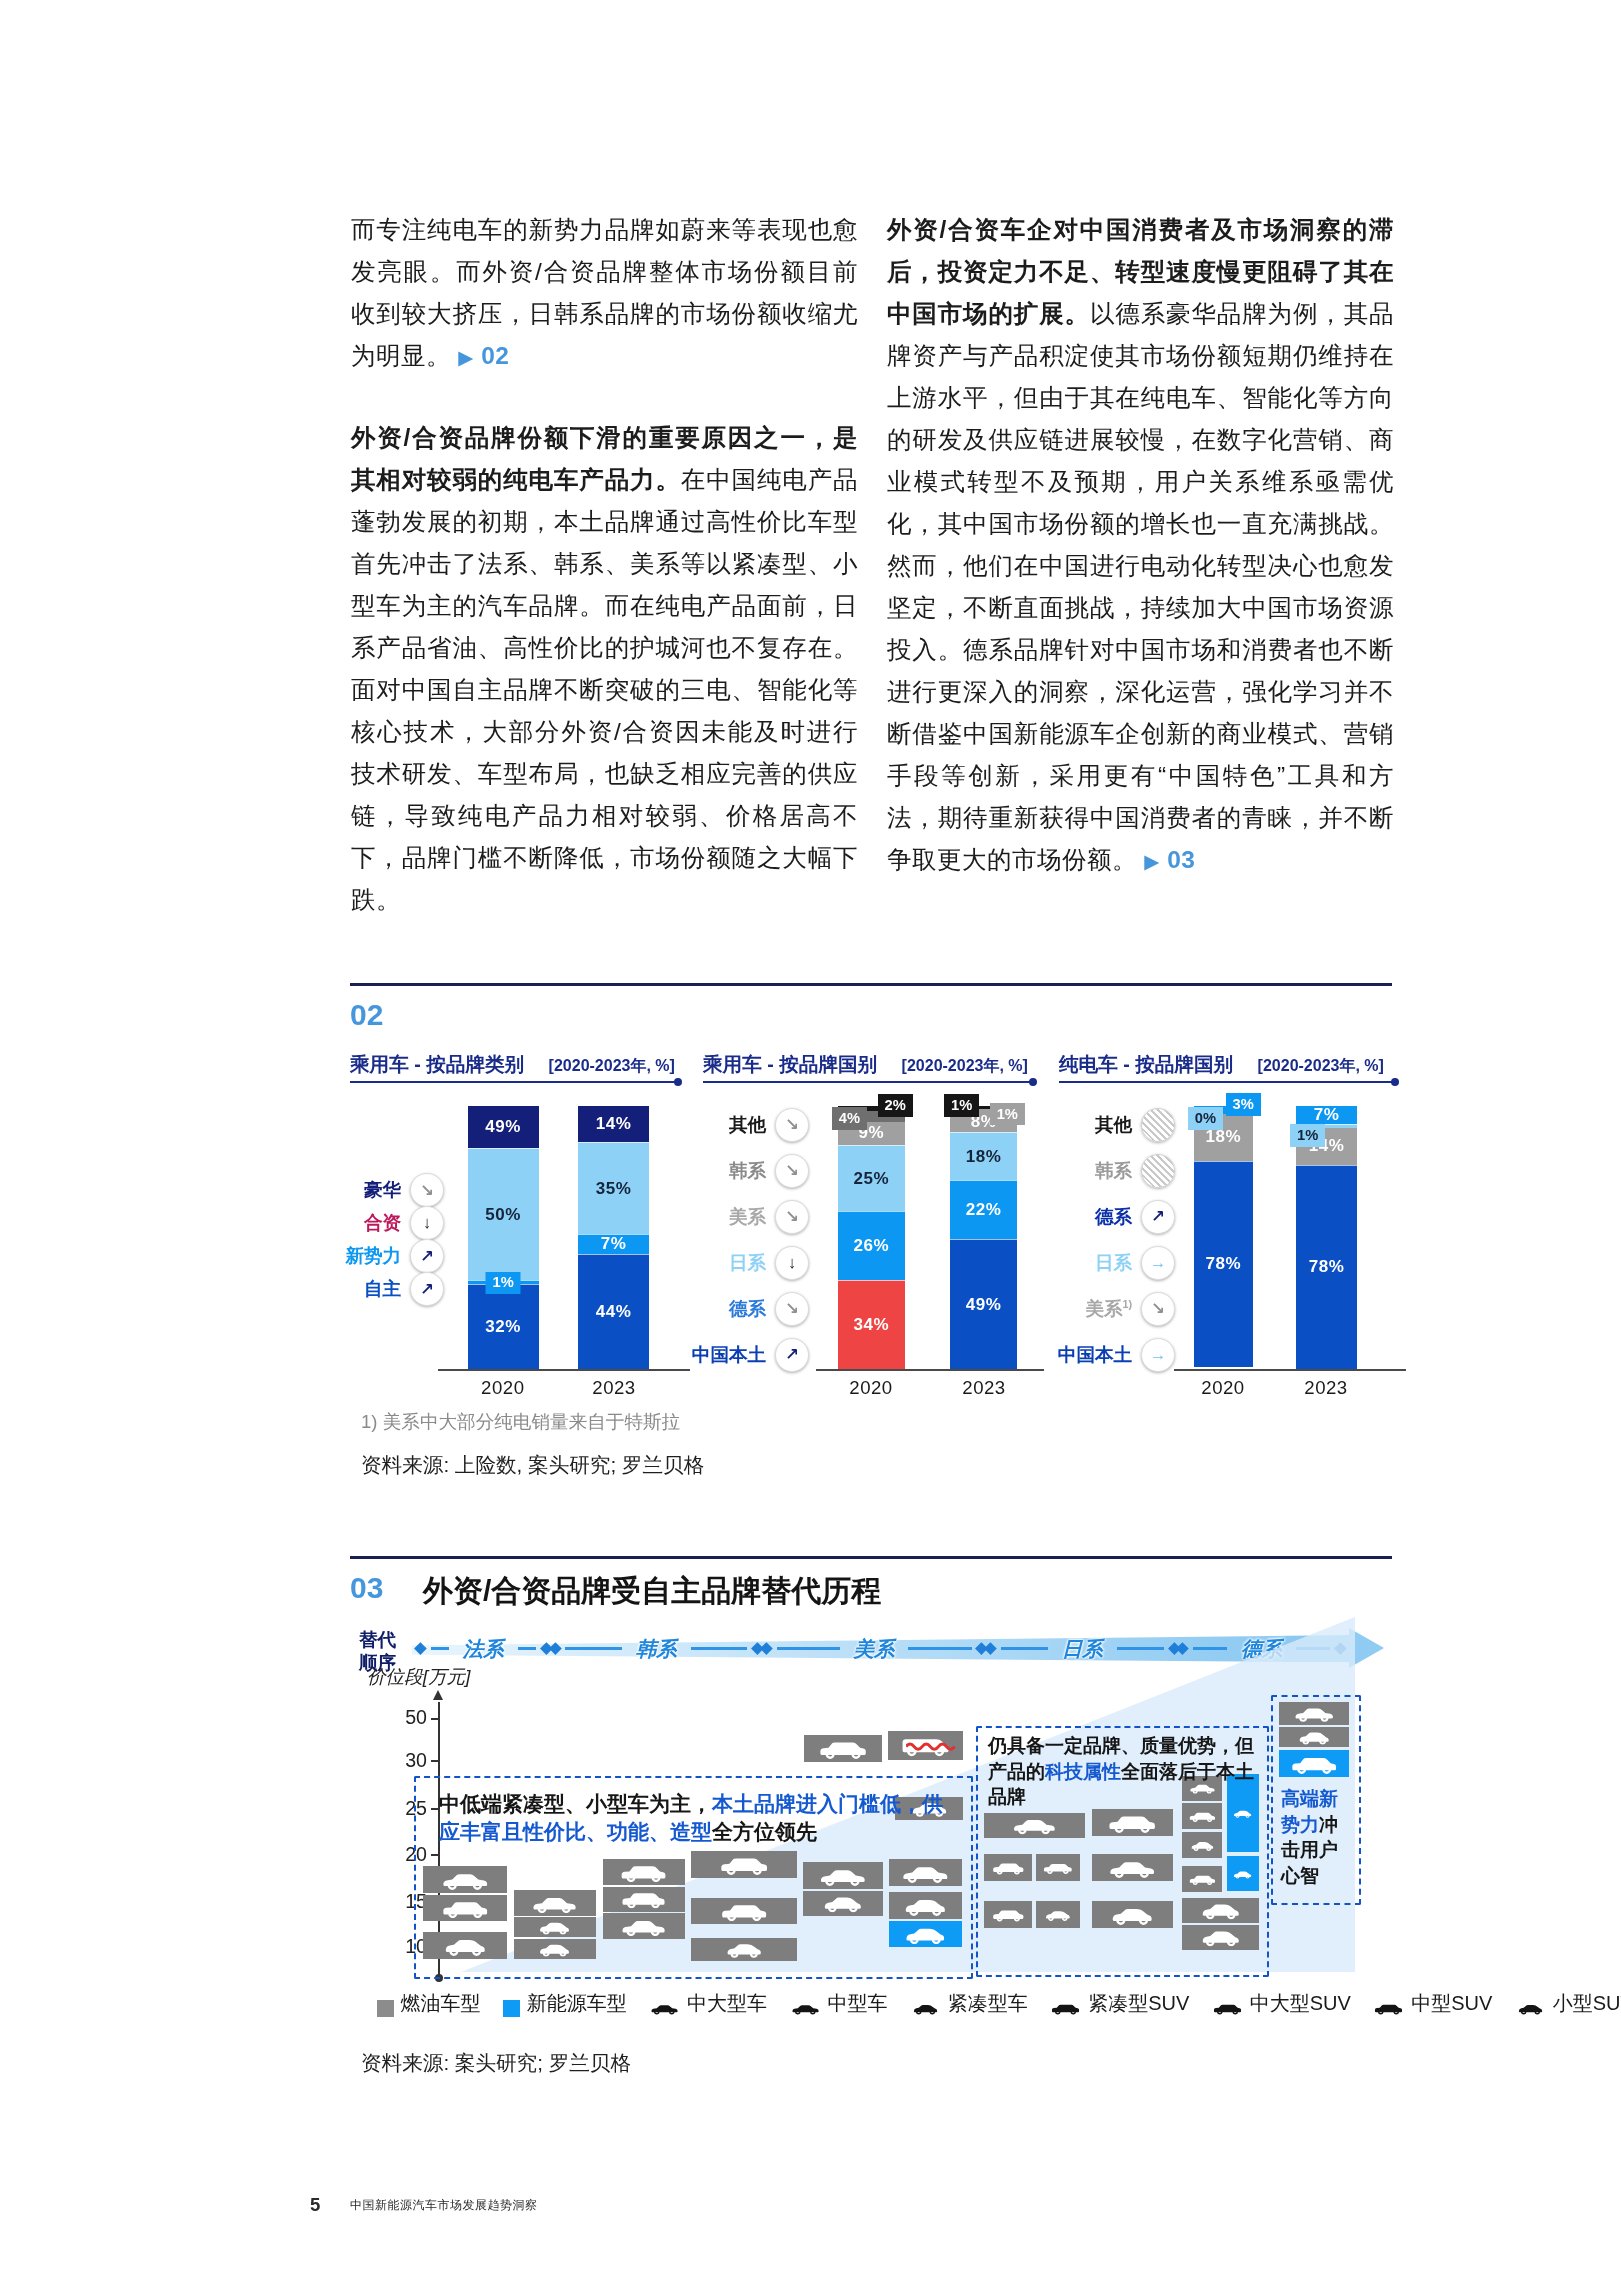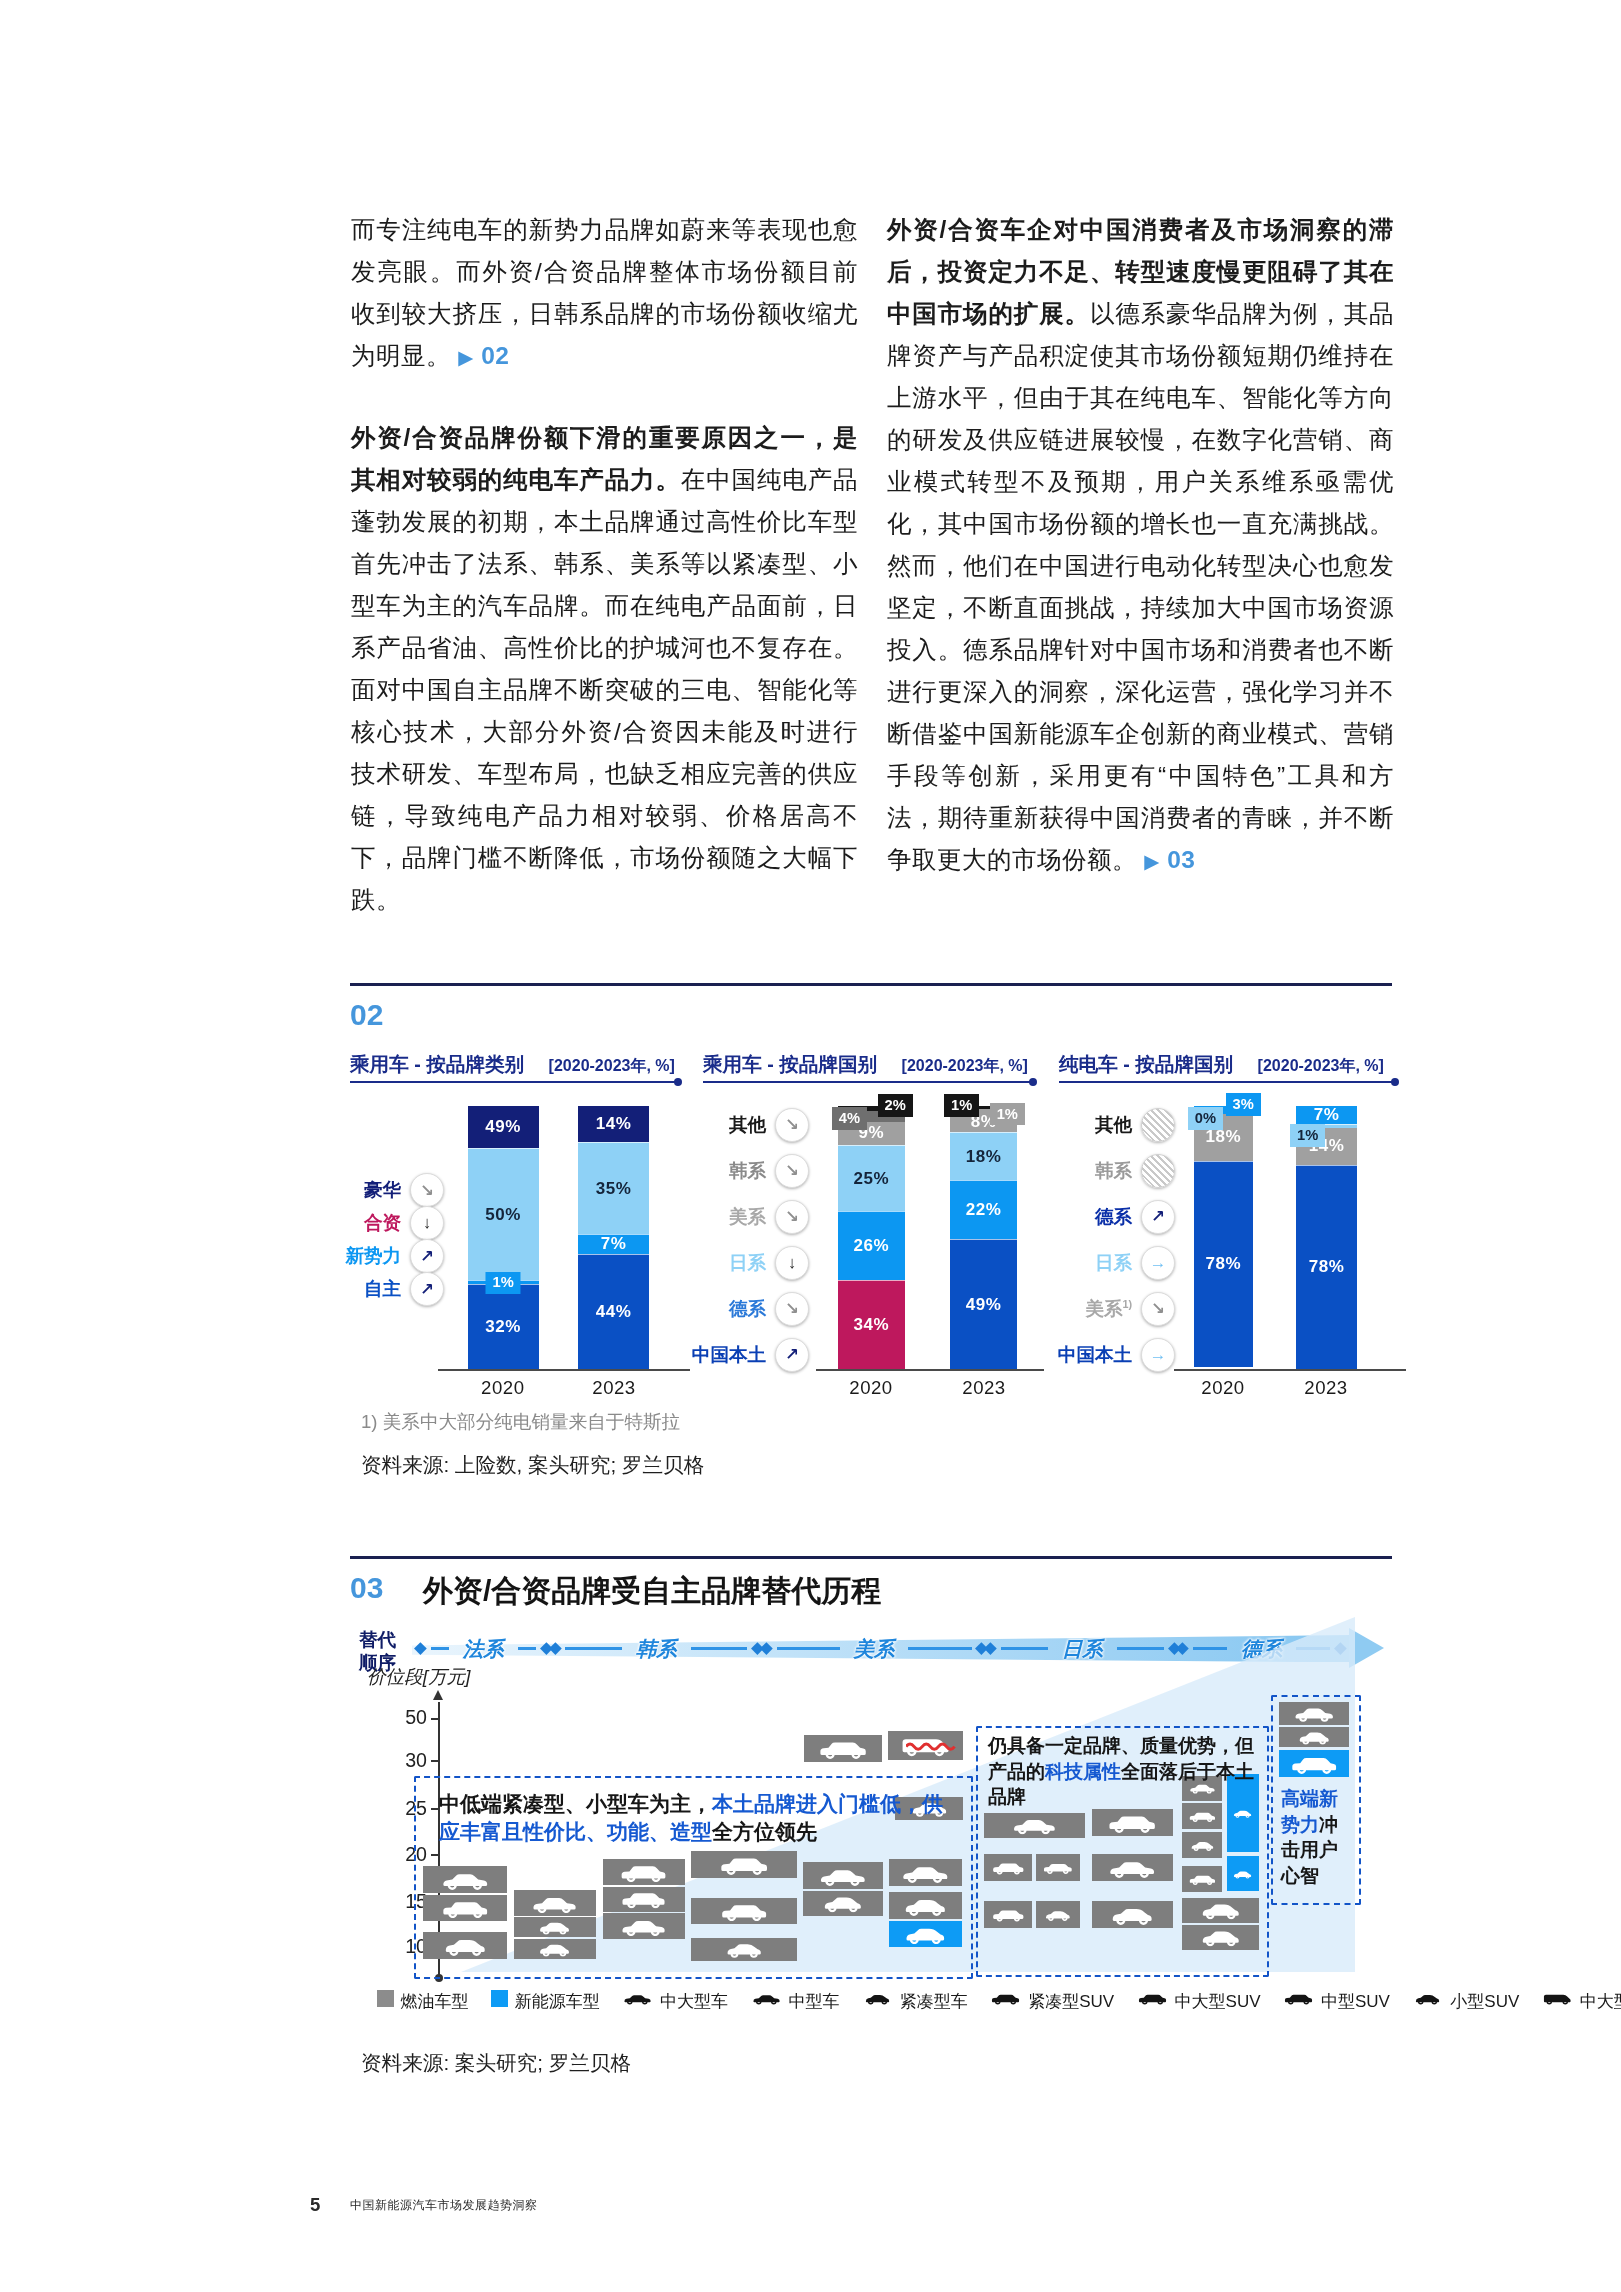--- a/index.html
+++ b/index.html
@@ -73,21 +73,21 @@
          clip-path:polygon(0 100%,100% 0,100% 100%);z-index:1;}
   .dashbox{position:absolute;border:2.9px dashed #1254C8;border-radius:2px;z-index:2;}
   .ann{position:absolute;font-weight:700;color:#161616;z-index:4;}
   .ann .hl{color:#1559D1;}
   .tile{position:absolute;display:flex;align-items:center;justify-content:center;z-index:3;color:#fff;}
   .tile-g{background:#7E7E7E;}
   .tile-b{background:#0D9BF5;}
   .tile svg{width:72%;height:80%;}
   .squig{position:absolute;right:2.9px;bottom:2px;width:33px;height:7.8px;}
   .f3legend{position:absolute;left:377px;top:1990px;display:flex;align-items:center;gap:22.5px;}
-  .f3lg-item{display:flex;align-items:flex-start;gap:6.9px;font-size:17px;color:#1a1a1a;white-space:nowrap;}
+  .f3lg-item{display:flex;align-items:flex-end;gap:6.9px;font-size:20px;color:#1a1a1a;white-space:nowrap;}
   .f3lg-sq{width:16.7px;height:16.7px;}
   .f3lg-item svg{width:31px;height:16.7px;color:#141414;}
 
   
   .pagenum{position:absolute;left:310px;top:2194px;font-size:18.6px;font-weight:700;color:#2a2a2a;}
   .foottitle{position:absolute;left:350px;top:2197px;font-size:12px;color:#2a2a2a;letter-spacing:0.5px;}
 </style>
 </head>
 <body>
 
@@ -229,21 +229,21 @@
             <span class="co" style="top: 1.3px; background: rgb(111, 111, 111); color: rgb(255, 255, 255); left: -5.9px;">4%</span>
             <div class="seg" style="height: 23.6px; background: rgb(160, 160, 160);">
               <span class="v" style="color: rgb(255, 255, 255);">9%</span>
             </div>
             <div class="seg" style="height: 66px; background: rgb(142, 209, 246);">
               <span class="v" style="color: rgb(20, 36, 58);">25%</span>
             </div>
             <div class="seg" style="height: 68px; background: rgb(12, 151, 242);">
               <span class="v" style="color: rgb(255, 255, 255);">26%</span>
             </div>
-            <div class="seg" style="height: 89px; background: #be185d;">
+            <div class="seg" style="height: 89px; background: #ef4444;">
               <span class="v" style="color: rgb(255, 255, 255);">34%</span>
             </div>
           </div>
           <div class="yr" style="left: 2px; width: 86px;">2020</div>
           <div class="bar" style="left: 124px; width: 67px; height: 263px;">
             <div class="seg" style="height: 2.6px; background: rgb(22, 22, 22);"></div>
             <span class="co" style="top: -11.8px; background: rgb(22, 22, 22); color: rgb(255, 255, 255); left: -5.9px;">1%</span>
             <div class="seg" style="height: 2.6px; background: rgb(160, 160, 160);"></div>
             <span class="co" style="top: -3.3px; background: rgb(160, 160, 160); color: rgb(255, 255, 255); right: -7.8px;">1%</span>
             <div class="seg" style="height: 21px; background: rgb(160, 160, 160);">

